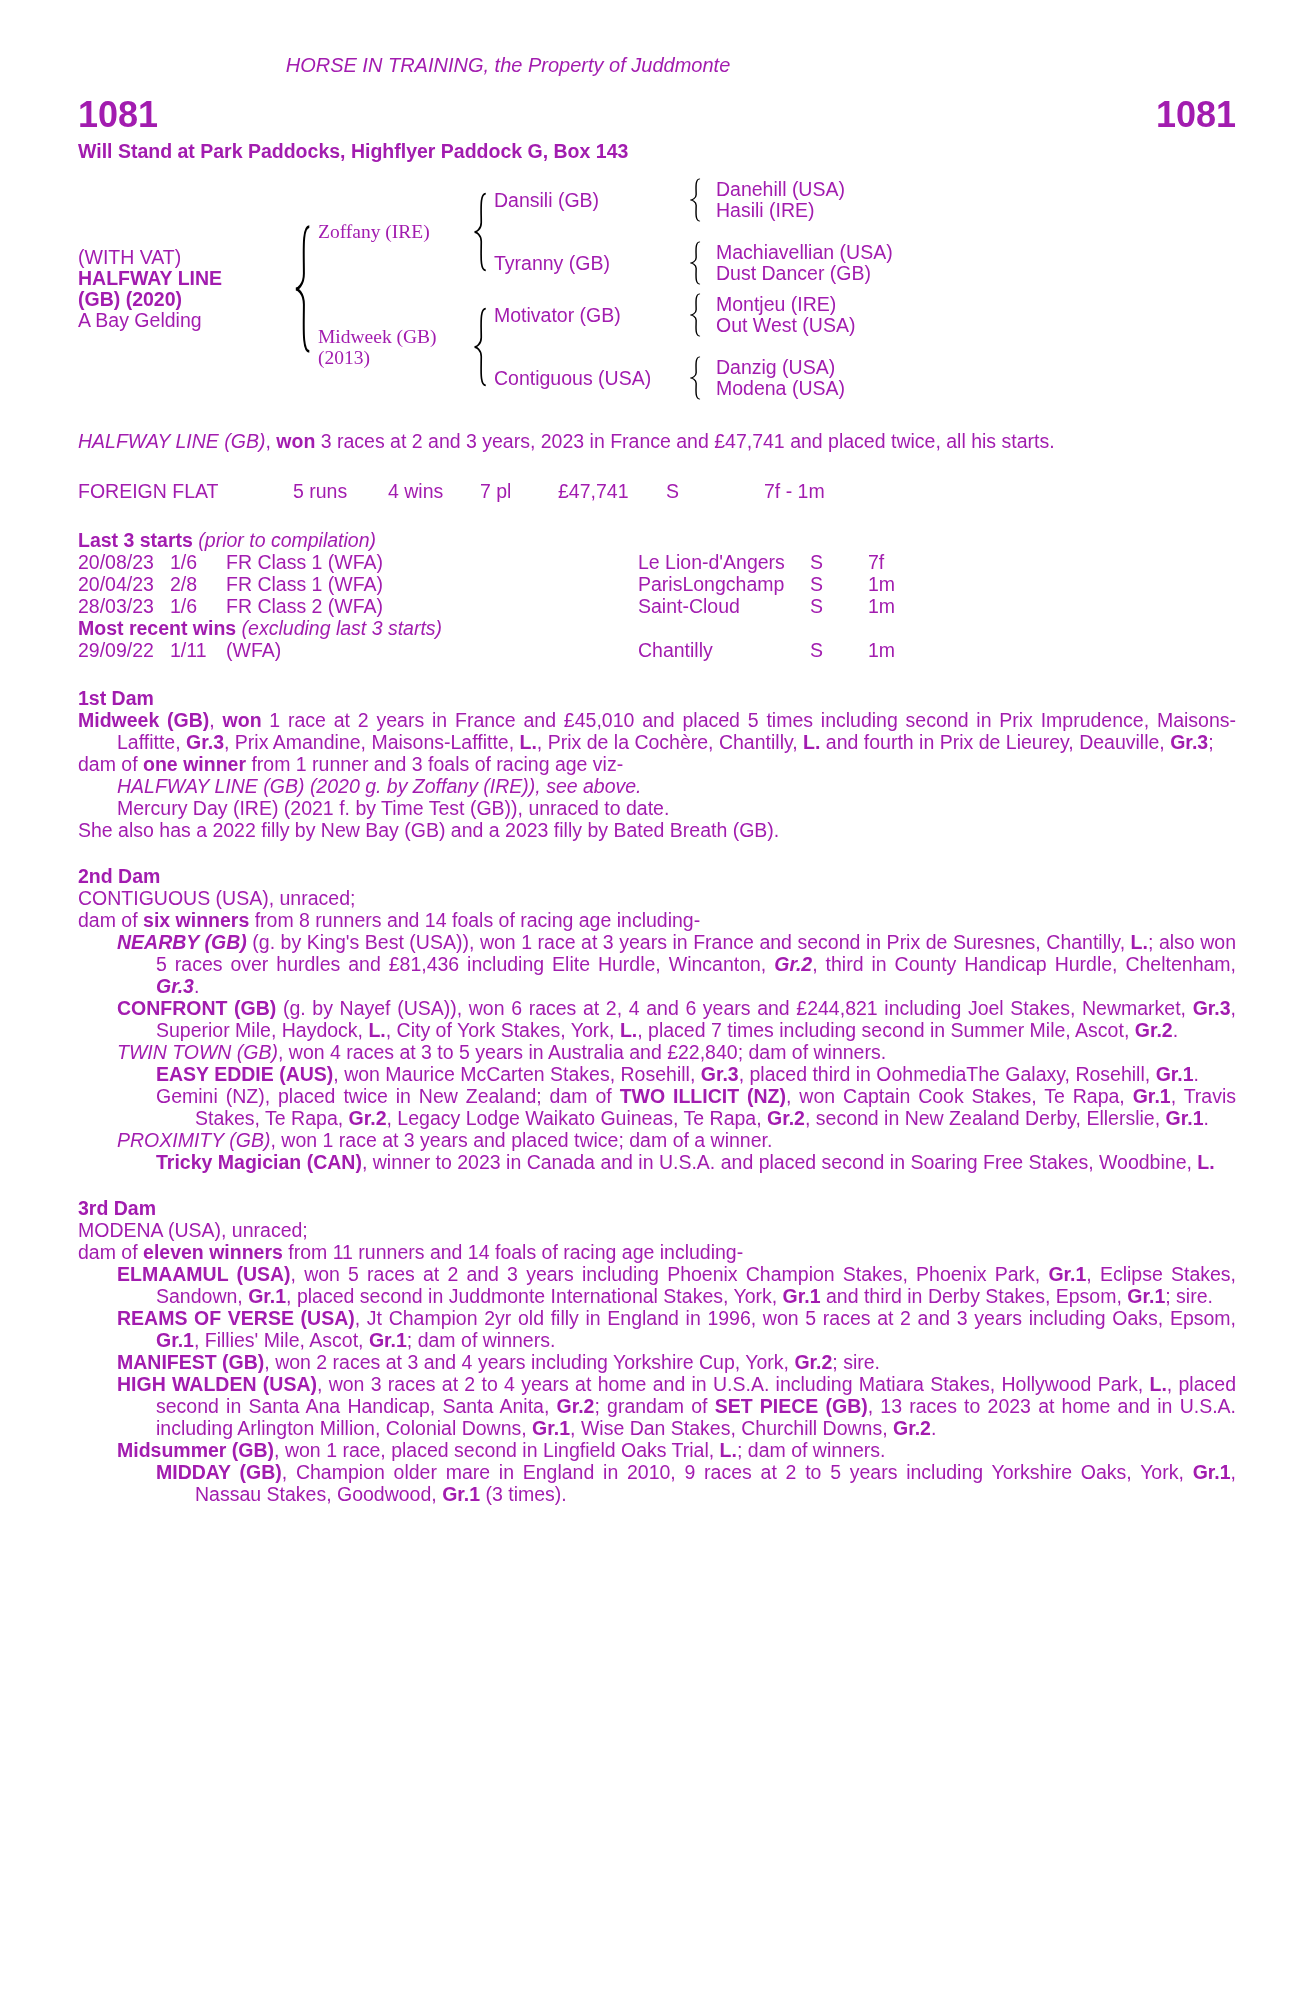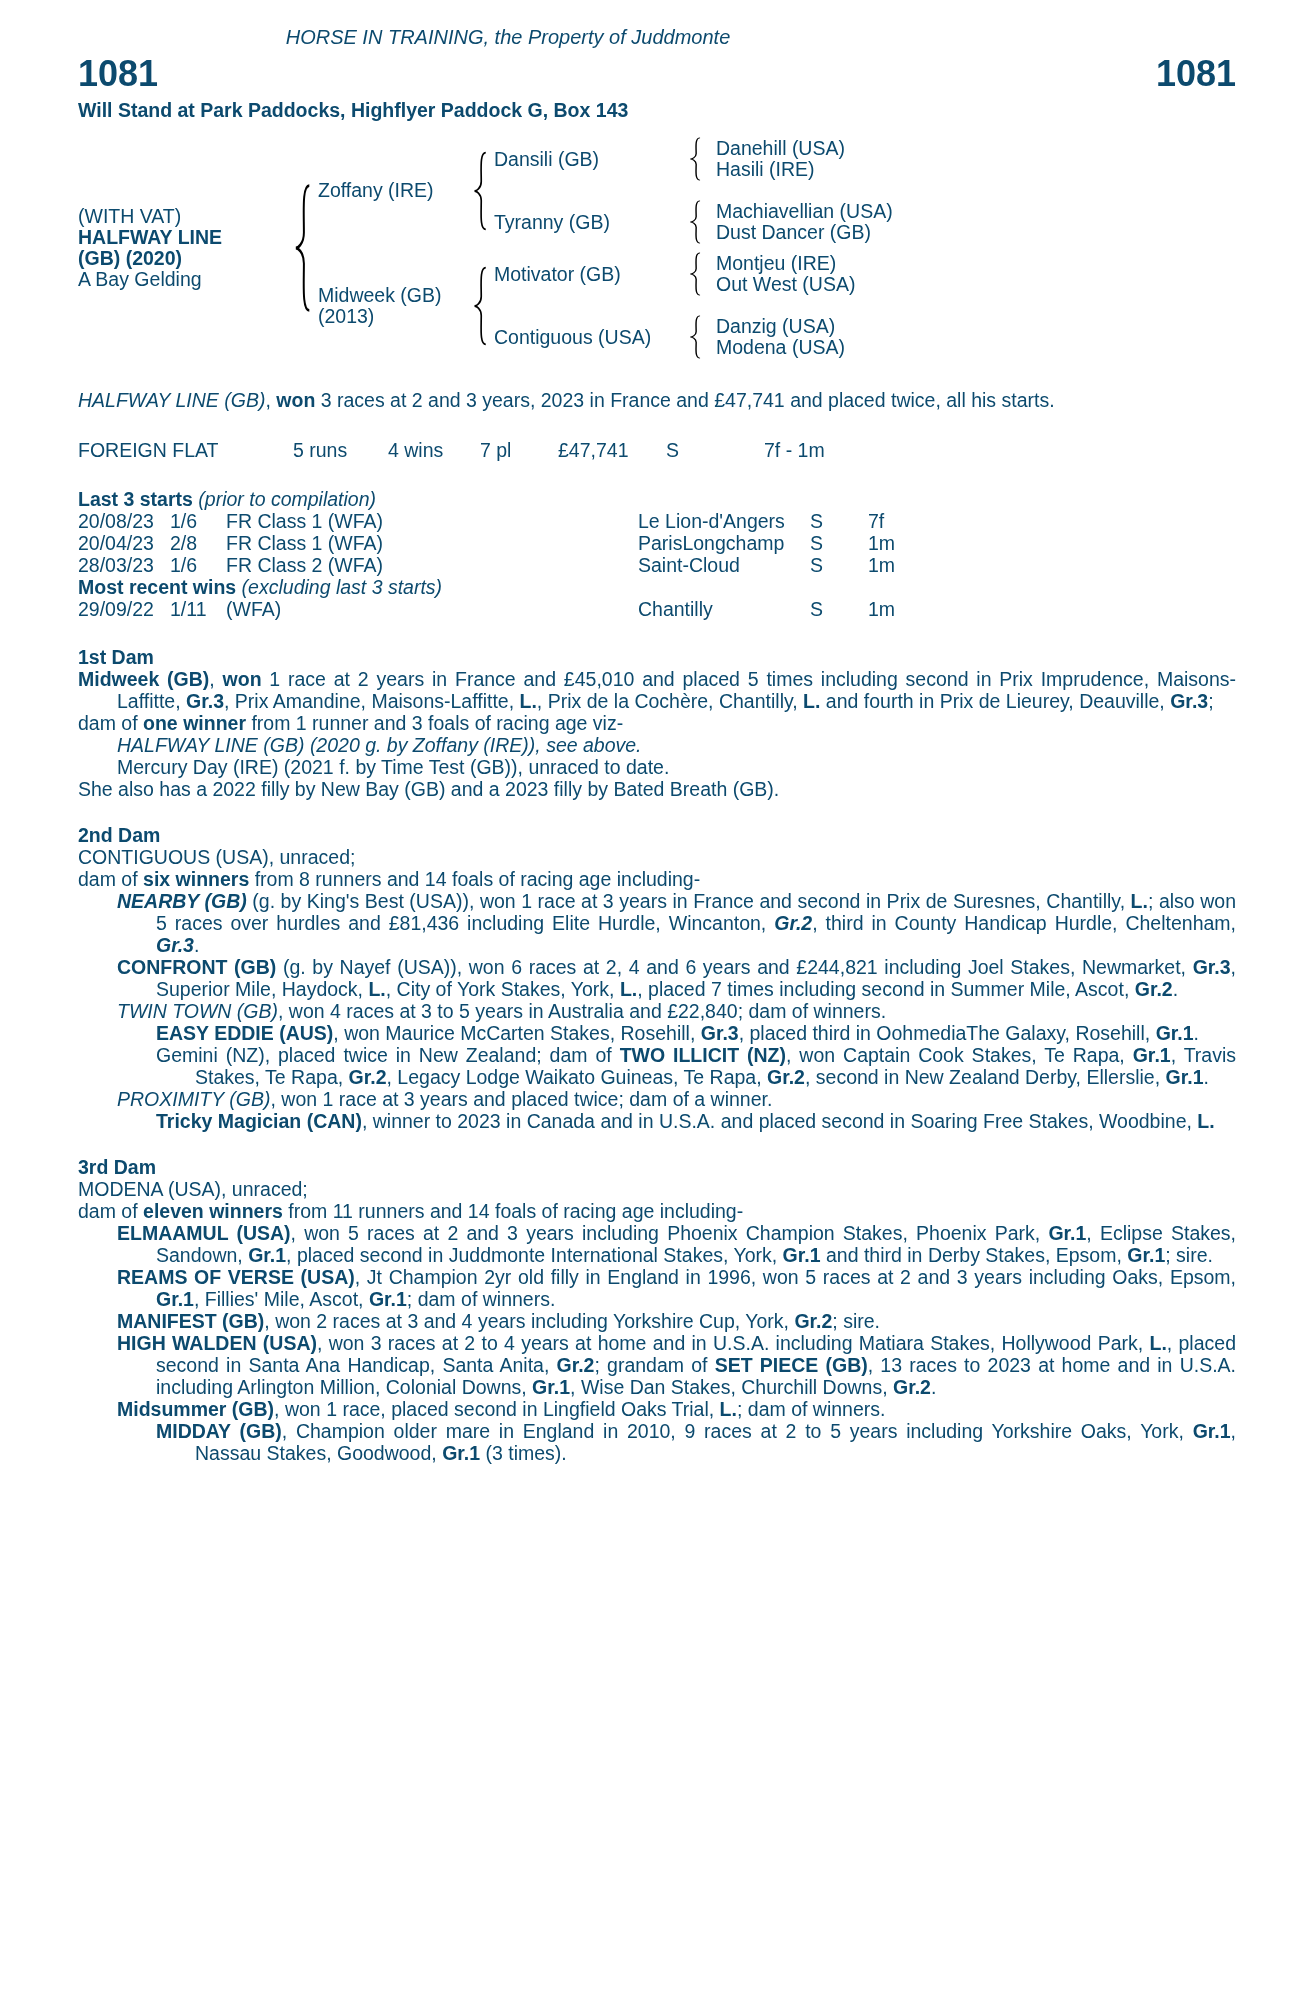--- a/index.html
+++ b/index.html
@@ -1,47 +1,47 @@
 <!DOCTYPE html>
 <html><head>
 <meta charset="utf-8">
 <style>
   html, body { margin: 0; padding: 0; background: #ffffff; }
   .page {
     position: relative;
     width: 1314px;
     height: 2000px;
     box-sizing: border-box;
-    padding: 26px 78px 0 78px;
+    padding: 54px 78px 0 78px;
     background: #ffffff;
-    color: #0c4a6e;
+    color: #a21caf;
     font-family: "Liberation Sans", "DejaVu Sans", sans-serif;
     font-size: 19.5px;
     line-height: 22px;
     overflow: hidden;
   }
   .b { font-weight: bold; }
   .rb { font-weight: bold; }
   .ri { font-style: italic; }
 
   .header-title { width: 860px; text-align: center; font-style: italic; font-size: 20px; }
-  .lot-row { display: flex; justify-content: space-between; font-size: 36px; line-height: 38px; font-weight: bold; margin-top: 7px; }
+  .lot-row { display: flex; justify-content: space-between; font-size: 36px; line-height: 38px; font-weight: bold; margin-top: 20px; }
   .stand-line { font-weight: bold; margin-top: 6px; }
 
   
   .pedigree { display: flex; align-items: center; margin-top: 16px; margin-bottom: 30px; line-height: 21px; }
   .ped-info { width: 210px; }
   .bracecol { display: flex; align-items: center; justify-content: center; }
   .bigbracecol { width: 30px; }
   .midbracecol { width: 28px; }
   .smallbracecol { width: 26px; }
   .brace path { fill: none; stroke: #000; stroke-width: 2.2; }
   .ped-tree { flex: 1; display: flex; flex-direction: column; gap: 8px; }
   .ped-half { display: flex; align-items: center; }
-  .gen1cell { width: 148px; }
+  .gen1cell { width: 148px; font-family: Liberation Serif, serif; }
   .quarters { flex: 1; display: flex; flex-direction: column; gap: 19px; }
   .quarter { display: flex; align-items: center; }
   .gen2cell { width: 188px; }
   .gen3pair { flex: 1; display: flex; flex-direction: column; padding-left: 8px; }
 
   
   .para { text-align: justify; }
   .hang1 { padding-left: 39px; text-indent: -39px; }
   .ind1 { padding-left: 39px; }
   .entry1 { padding-left: 78px; text-indent: -39px; }

